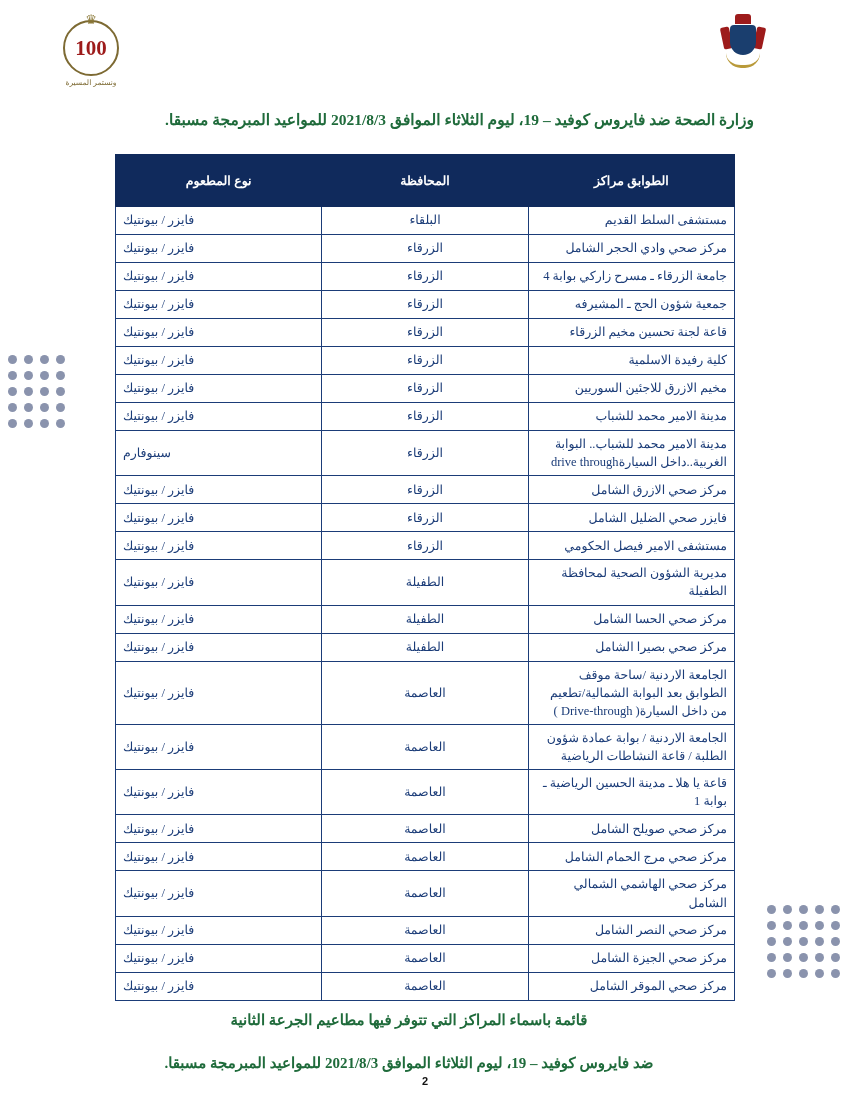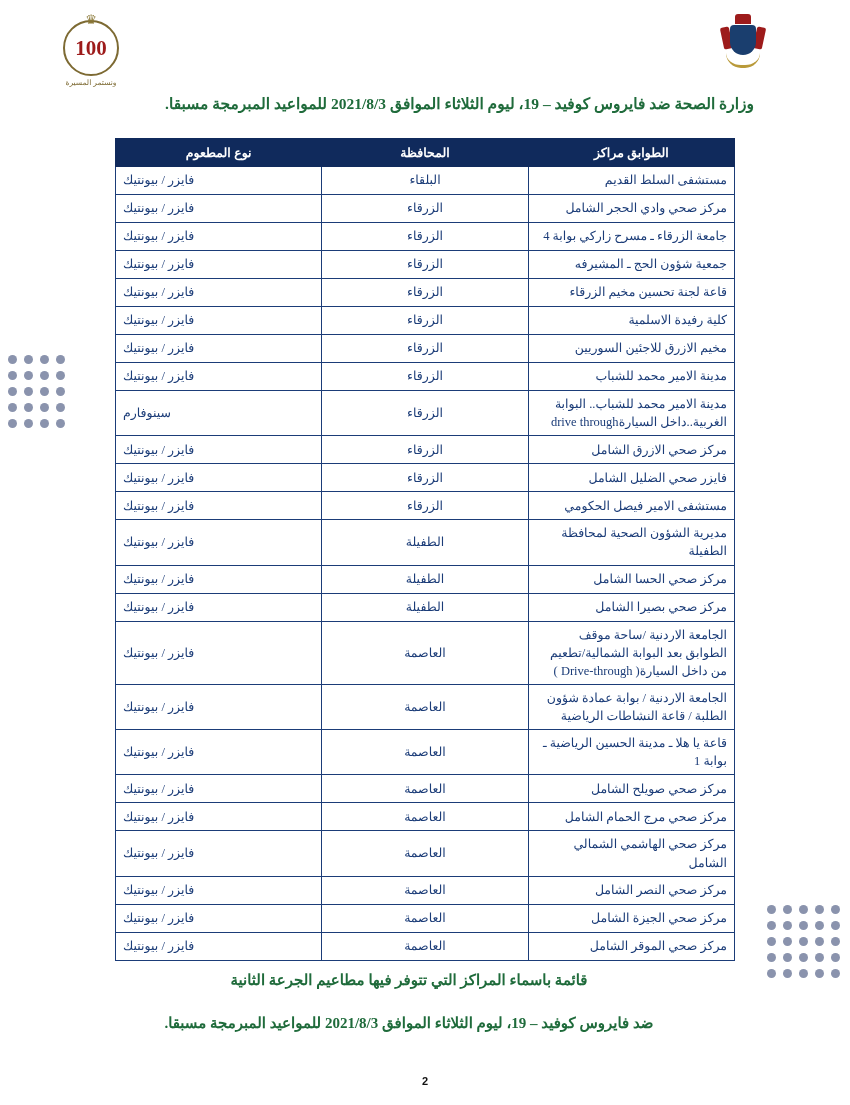--- a/index.html
+++ b/index.html
@@ -144,21 +144,21 @@
     left: 50%;
     transform: translateX(-50%);
     width: 34px;
     height: 12px;
     border-bottom: 3px solid #b99a3a;
     border-radius: 0 0 17px 17px;
   }
 
   
   .intro {
-    margin: 0 96px 0 64px;
+    margin: 16px 96px 0 64px;
     text-align: right;
     direction: rtl;
   }
   .intro .line1 {
     color: #1f6b3b;
     font-weight: bold;
     font-size: 15.5px;
     line-height: 1.55;
   }
   .intro .line2 {
@@ -180,21 +180,21 @@
     width: 100%;
     direction: rtl;
     table-layout: fixed;
   }
   table.centers th {
     background: #102a5c;
     color: #ffffff;
     font-family: "Liberation Sans", sans-serif;
     font-size: 12.5px;
     font-weight: bold;
-    padding: 6px 4px;
+    padding: 18px 4px;
     border: 1px solid #102a5c;
     text-align: center;
   }
   table.centers td {
     border: 1px solid #1b3c78;
     color: #1b3c78;
     font-size: 12.5px;
     padding: 4px 7px;
     line-height: 1.45;
     vertical-align: middle;

